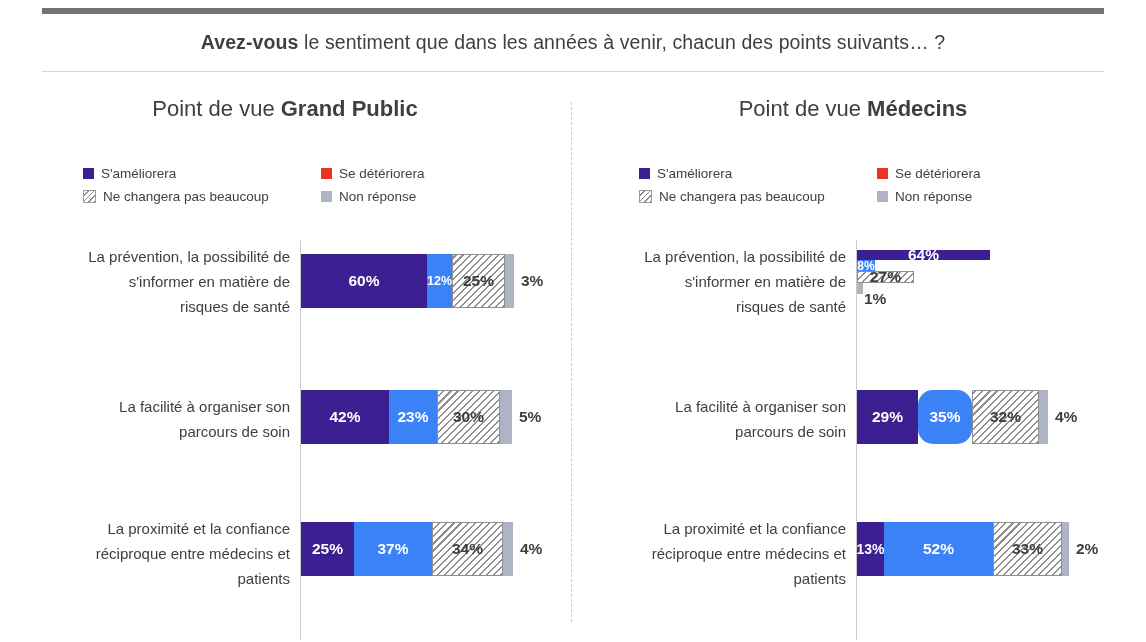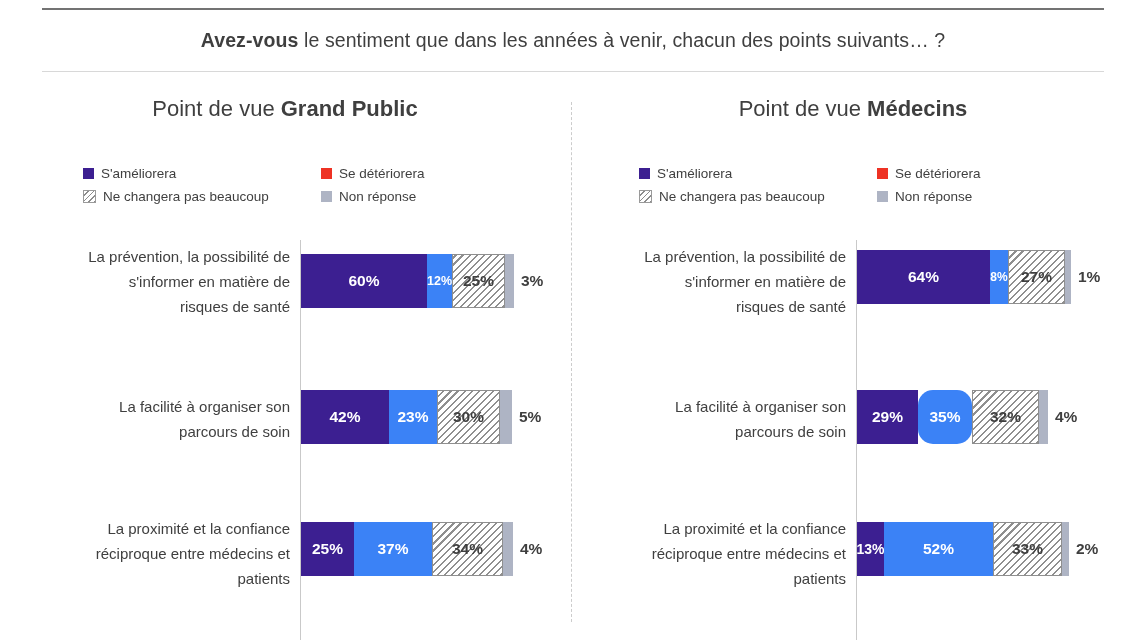--- a/index.html
+++ b/index.html
@@ -20,21 +20,21 @@
     height: 642px;
   }
 
   
   .header {
     position: absolute;
     left: 42px;
     top: 8px;
     width: 1062px;
     height: 64px;
-    border-top: 2px solid #737373;
+    border-top: 6px solid #737373;
     border-bottom: 1px solid #d8d8d8;
     box-sizing: border-box;
     display: flex;
     align-items: center;
     justify-content: center;
   }
   .header-title {
     font-size: 19.5px;
     color: #3f3f3f;
     letter-spacing: .1px;
@@ -307,21 +307,21 @@
 
     <div class="rows">
       <div class="axis-line"></div>
 
       <div class="row" style="top:0px;">
         <div class="row-label" style="top:4px;">
           <div>La prévention, la possibilité de</div>
           <div>s'informer en matière de</div>
           <div>risques de santé</div>
         </div>
-        <div class="bars" style="top:10px;">
+        <div class="bars" style="top:10px;flex-direction:column;">
           <div class="seg seg-purple" style="width:133px;">64%</div>
           <div class="seg seg-red" style="width:18px;font-size:12px;">8%</div>
           <div class="seg seg-hatch" style="width:57px;">27%</div>
           <div class="seg seg-grey" style="width:6px;"></div>
           <div class="seg seg-outside">1%</div>
         </div>
       </div>
 
       <div class="row" style="top:140px;">
         <div class="row-label" style="top:14px;">

